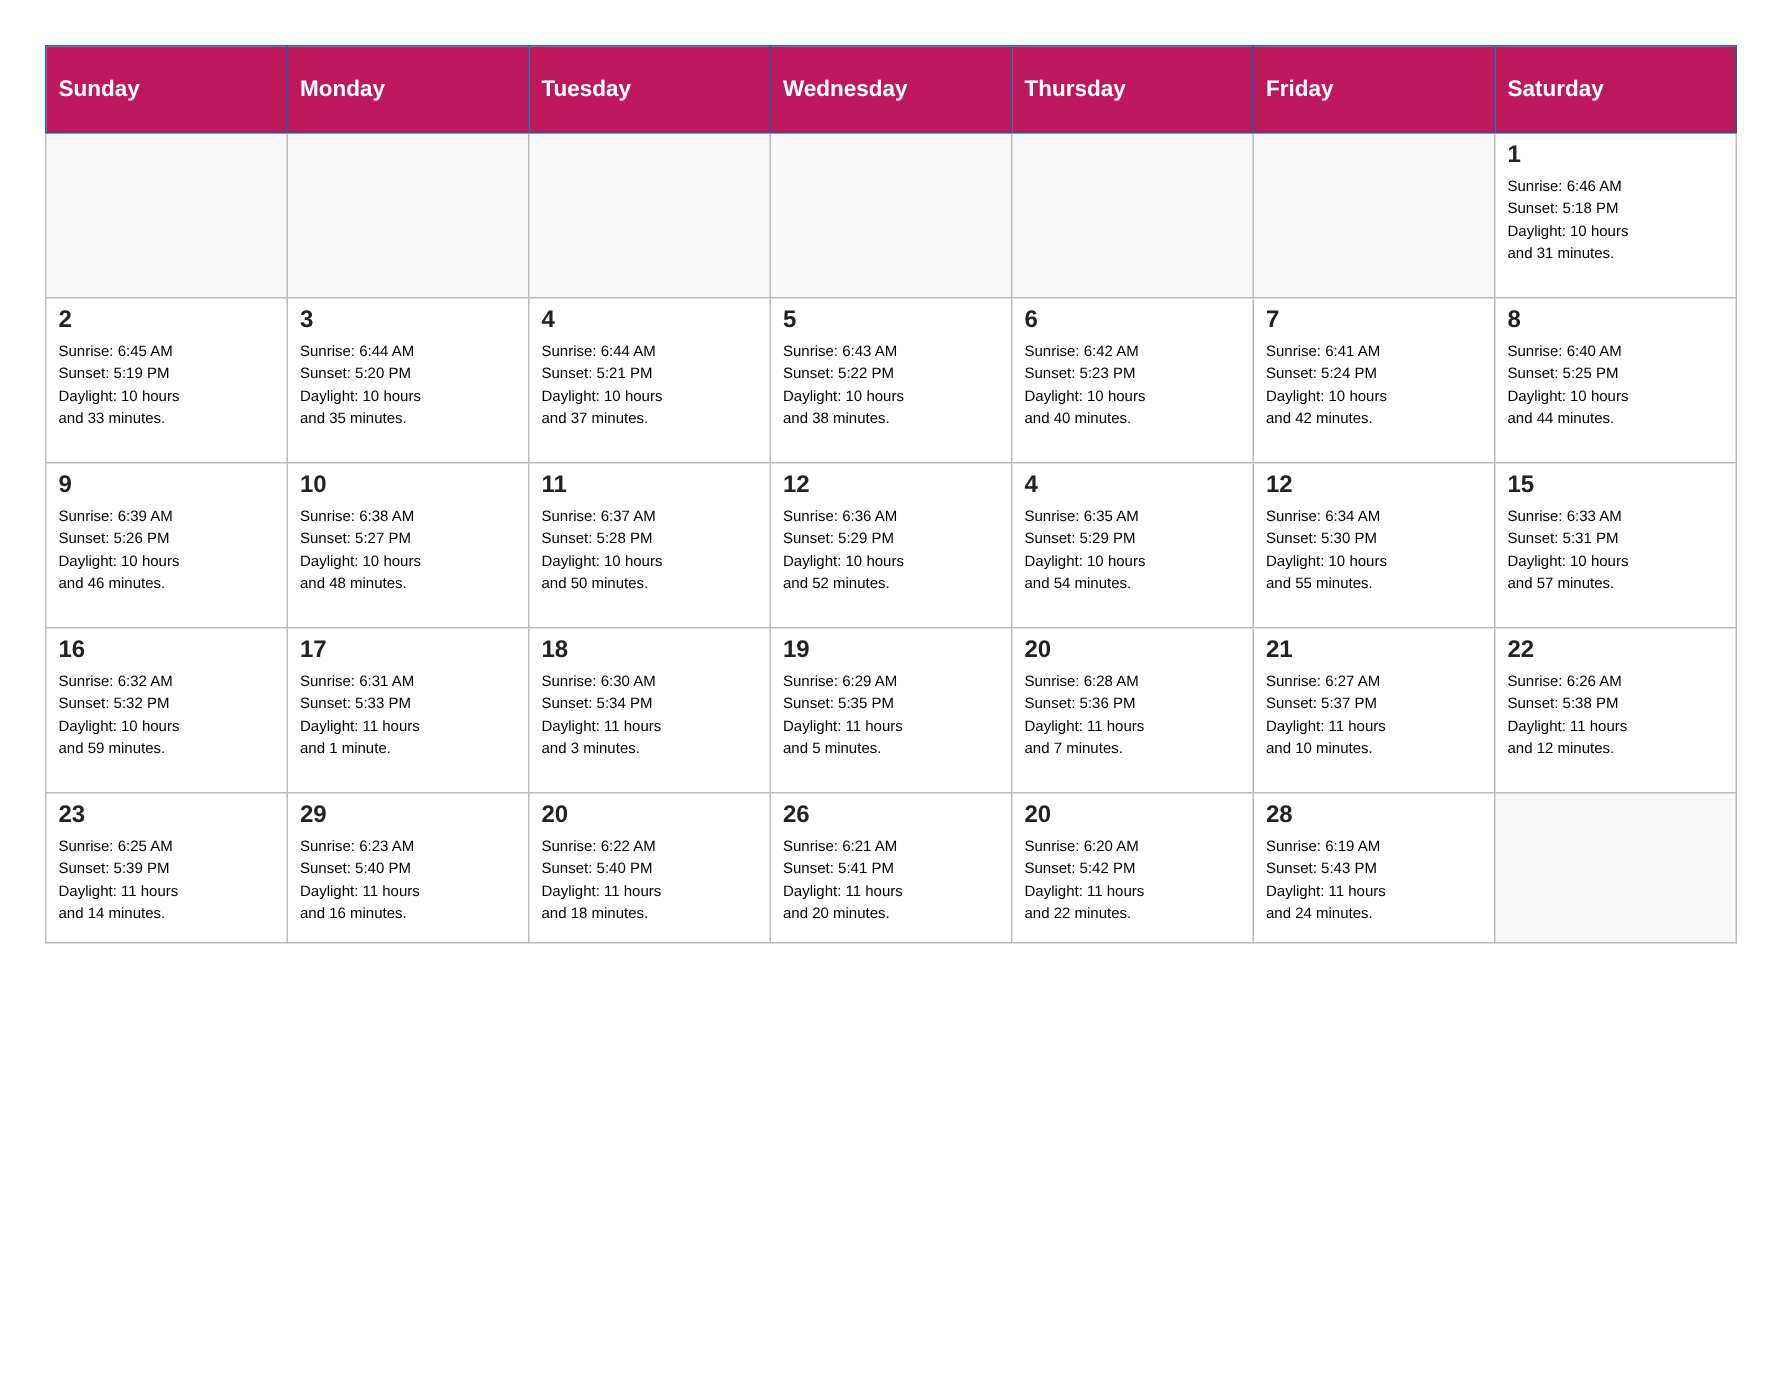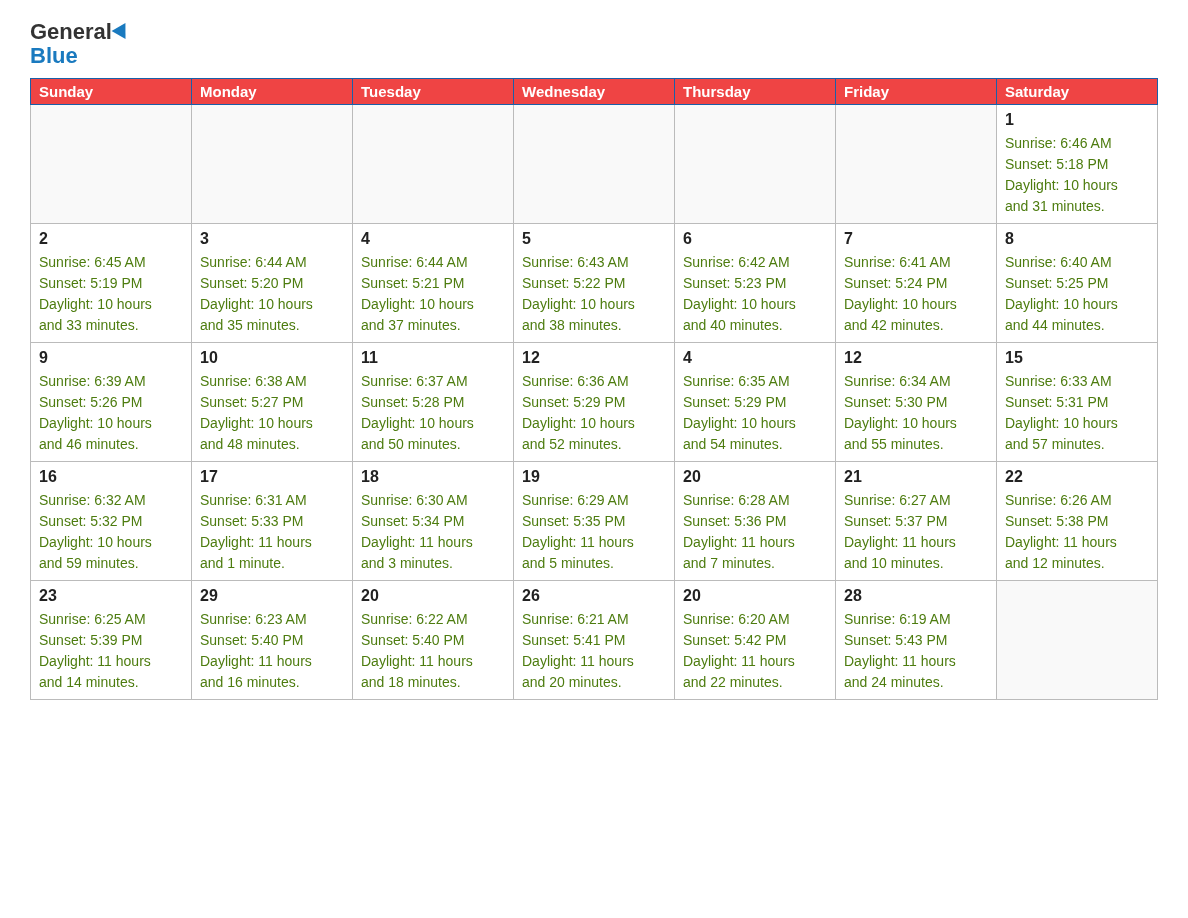--- a/index.html
+++ b/index.html
@@ -58,23 +58,23 @@
       font-size: 20px;
       color: #444;
       margin-top: 4px;
     }
     .calendar {
       width: 100%;
       border-collapse: collapse;
       margin-top: 10px;
     }
     .calendar th {
-      background-color: #ef4444;
+      background-color: #be185d;
       color: #fff;
-      padding: 4px 8px;
+      padding: 20px 8px;
       font-size: 15px;
       font-weight: bold;
       text-align: left;
       border: 1px solid #1a5fa8;
     }
     .calendar td {
       vertical-align: top;
       border: 1px solid #bbb;
       padding: 6px 8px;
       width: 14.28%;
@@ -88,41 +88,33 @@
       background: #f9f9f9;
     }
     .day-number {
       font-size: 16px;
       font-weight: bold;
       color: #222;
       margin-bottom: 4px;
       display: block;
     }
     .day-info {
-      font-size: 14px;
-      color: #4d7c0f;
+      font-size: 10px;
+      color: #000000;
       line-height: 1.5;
     }
     .calendar tr:last-child td {
       height: 100px;
       margin-top: 47px;
     }
   </style>
 </head>
 <body>
 
 <div class="header">
-  <div class="logo">
-    <div>
-      <span class="logo-general">General</span><span class="logo-triangle"></span>
-    </div>
-    <div>
-      <span class="logo-blue">Blue</span>
-    </div>
-  </div>
 </div>
 
 <table class="calendar">
   <thead>
     <tr>
     <th>Sunday</th>
         <th>Monday</th>
         <th>Tuesday</th>
         <th>Wednesday</th>
         <th>Thursday</th>

